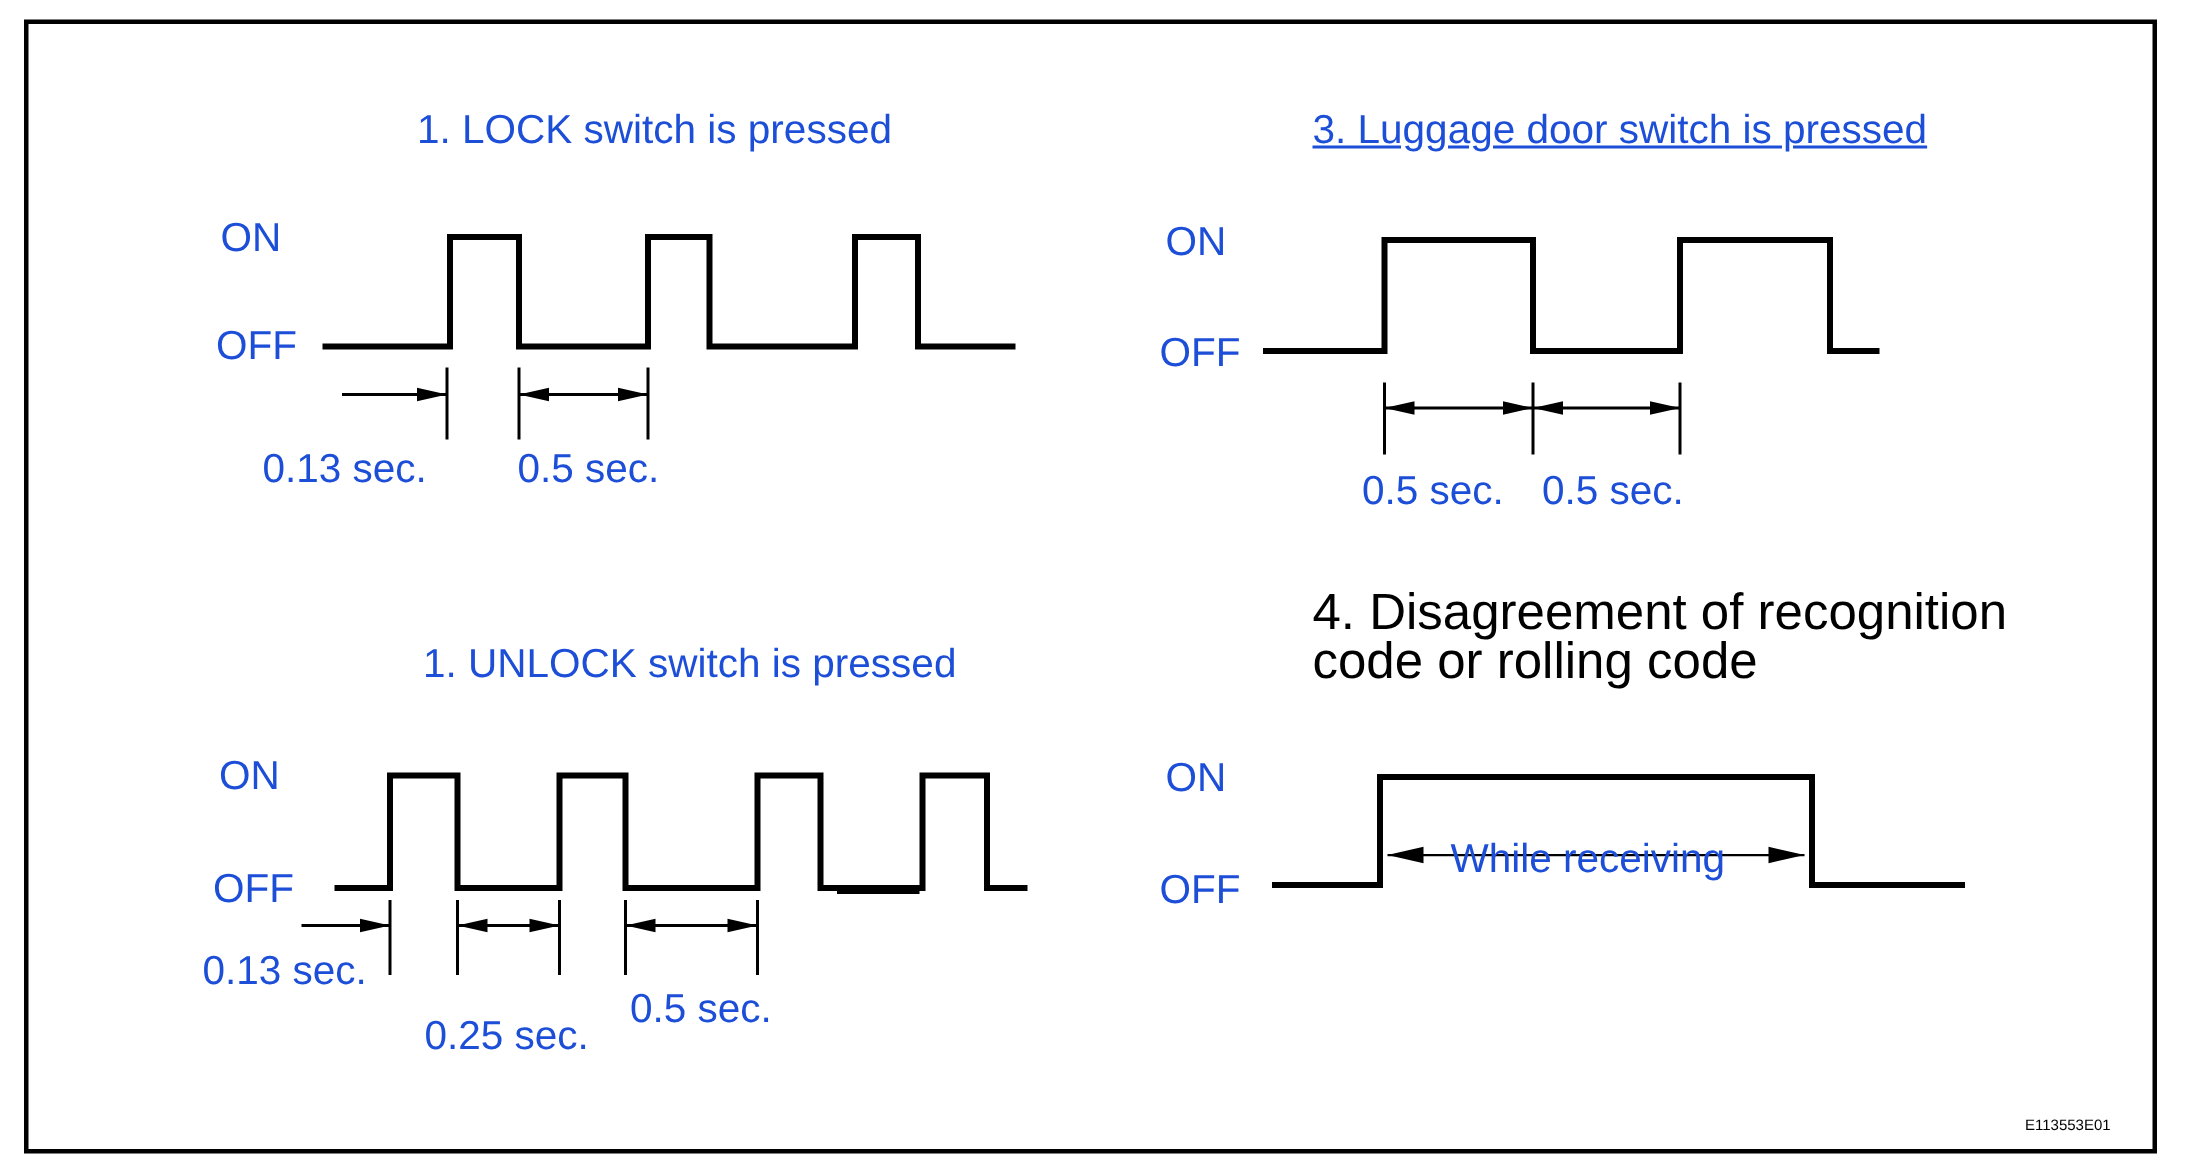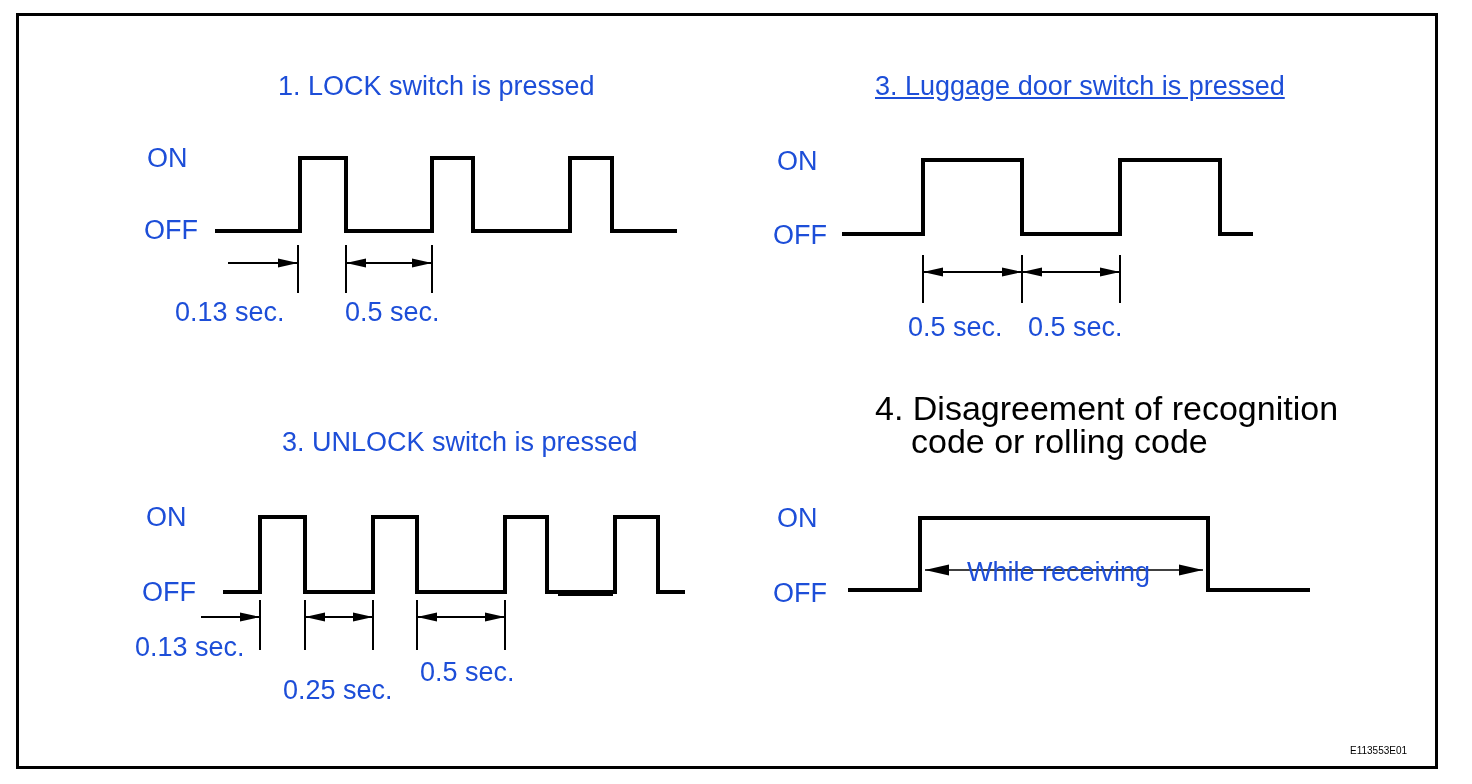--- a/index.html
+++ b/index.html
@@ -101,36 +101,36 @@
       <polygon points="925,570 949,564.5 949,575.5" fill="#000000"></polygon>
       <polygon points="1203,570 1179,564.5 1179,575.5" fill="#000000"></polygon>
     </svg>
 
   <div class="lbl" style="left:278px; top:70px;">1. LOCK switch is pressed</div>
   <div class="lbl" style="left:147px; top:142px;">ON</div>
   <div class="lbl" style="left:144px; top:214px;">OFF</div>
   <div class="lbl" style="left:175px; top:296px;">0.13 sec.</div>
   <div class="lbl" style="left:345px; top:296px;">0.5 sec.</div>
 
-  <div class="lbl" style="left:282px; top:426px;">3. UNLOCK switch is pressed</div>
+  <div class="lbl" style="left:282px; top:426px;">1. UNLOCK switch is pressed</div>
   <div class="lbl" style="left:146px; top:501px;">ON</div>
   <div class="lbl" style="left:142px; top:576px;">OFF</div>
   <div class="lbl" style="left:135px; top:631px;">0.13 sec.</div>
   <div class="lbl" style="left:283px; top:656px;margin-top:18px;">0.25 sec.</div>
   <div class="lbl" style="left:420px; top:656px;">0.5 sec.</div>
 
   <div class="lbl" style="left:875px; top:70px;text-decoration:underline;">3. Luggage door switch is pressed</div>
   <div class="lbl" style="left:777px; top:145px;">ON</div>
   <div class="lbl" style="left:773px; top:219px;">OFF</div>
   <div class="lbl" style="left:908px; top:311px;">0.5 sec.</div>
   <div class="lbl" style="left:1028px; top:311px;">0.5 sec.</div>
 
   <div class="title2" style="left:875px; top:392px;">
     <span style="display:block;">4. Disagreement of recognition</span>
-    <span style="display:block;margin-left:36px;">code or rolling code</span>
+    <span style="display:block;">code or rolling code</span>
   </div>
   <div class="lbl" style="left:777px; top:502px;">ON</div>
   <div class="lbl" style="left:773px; top:577px;">OFF</div>
   <div class="lbl" style="left:967px; top:556px;">While receiving</div>
 
   <div class="fig-id" style="left:1350px; top:743px;">E113553E01</div>
 
 </div>
 
 </body></html>

